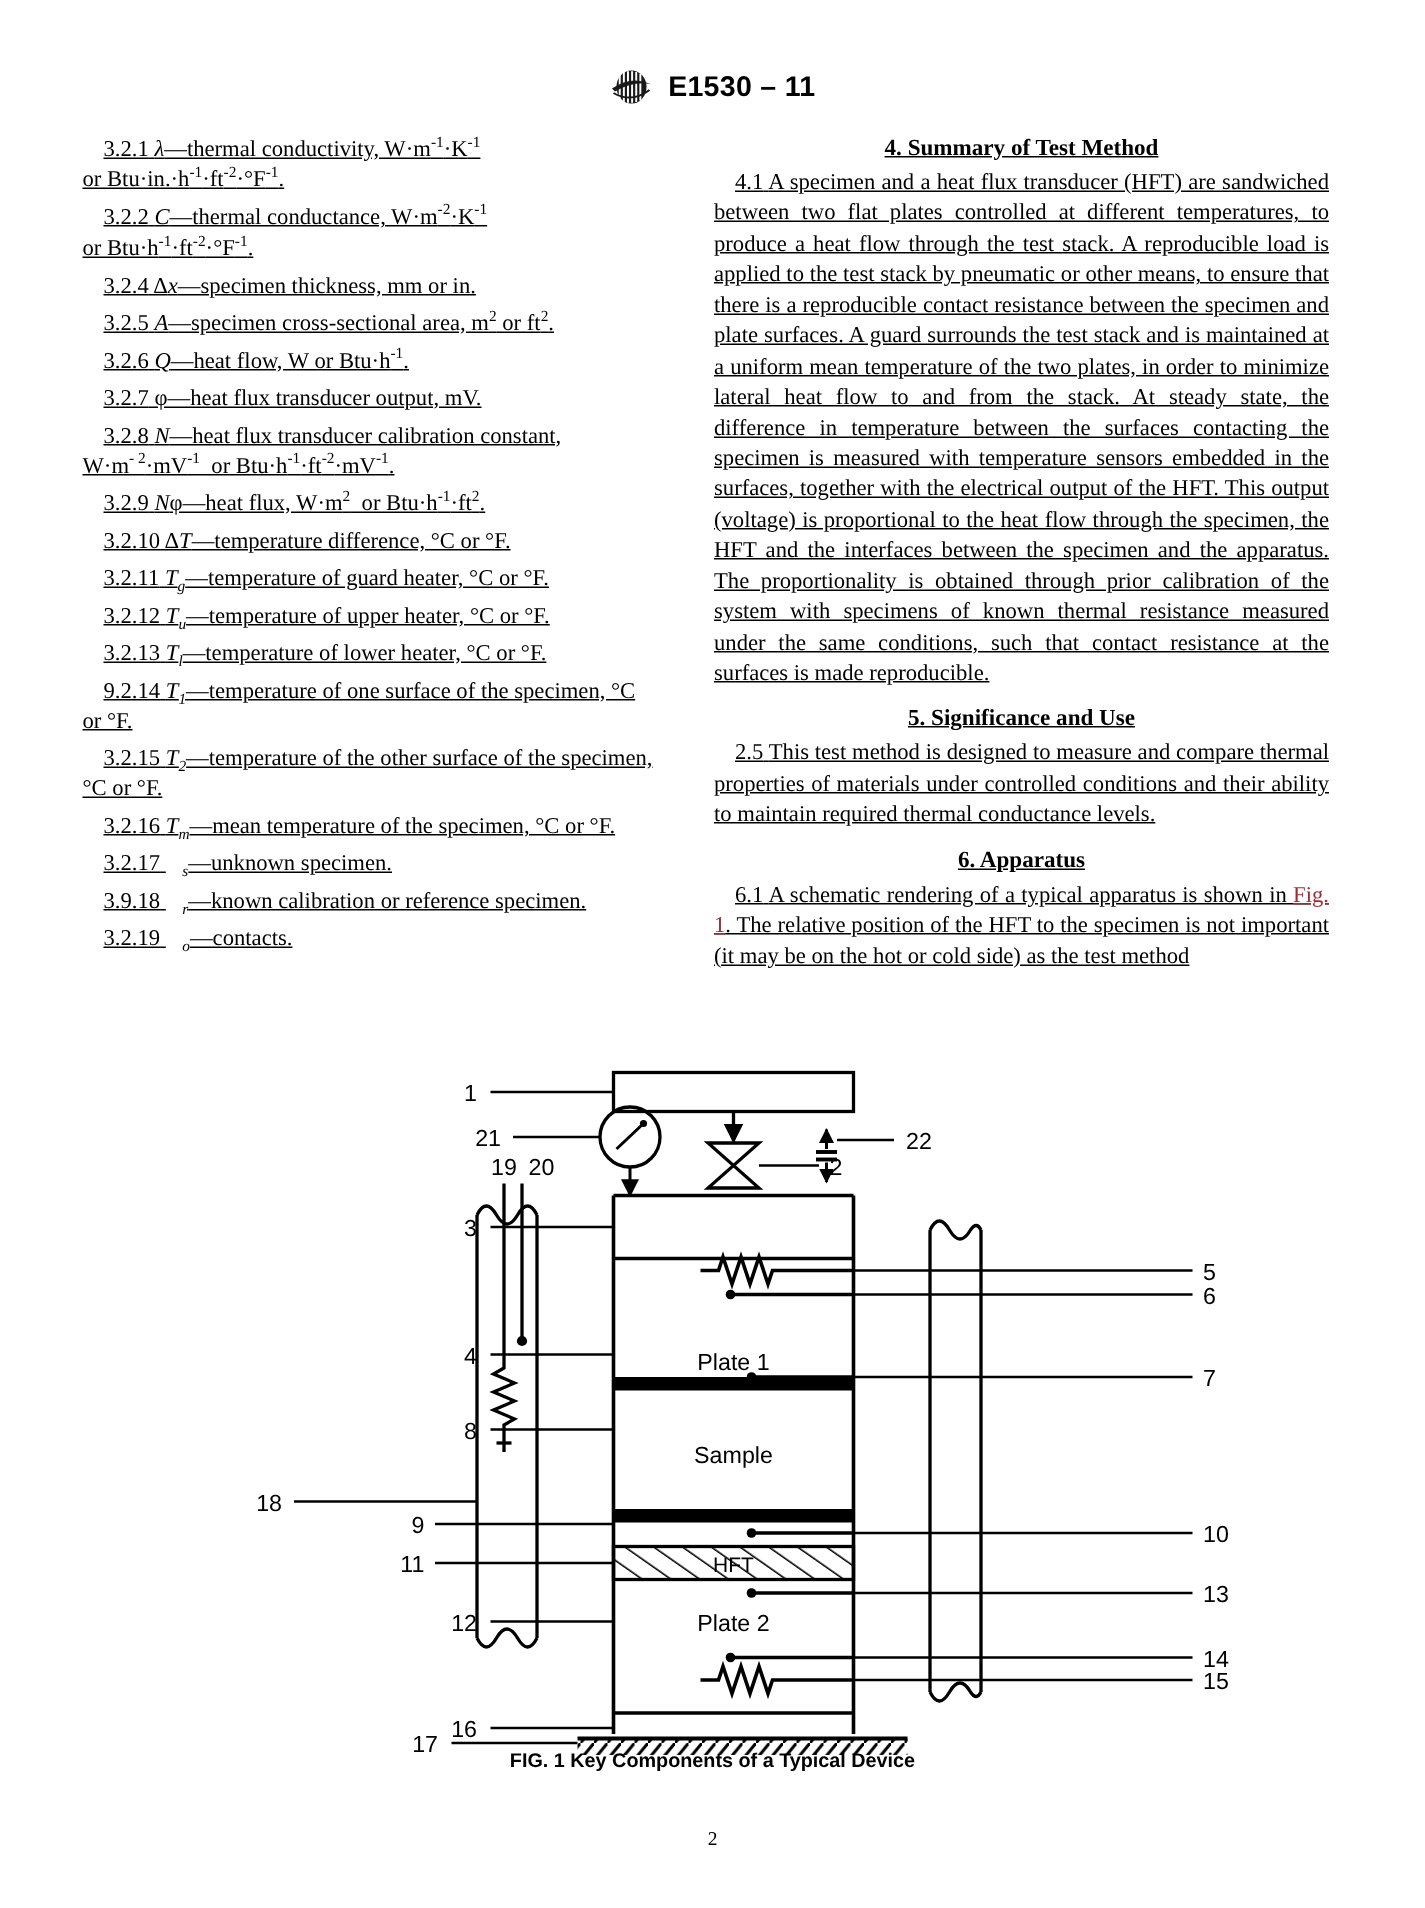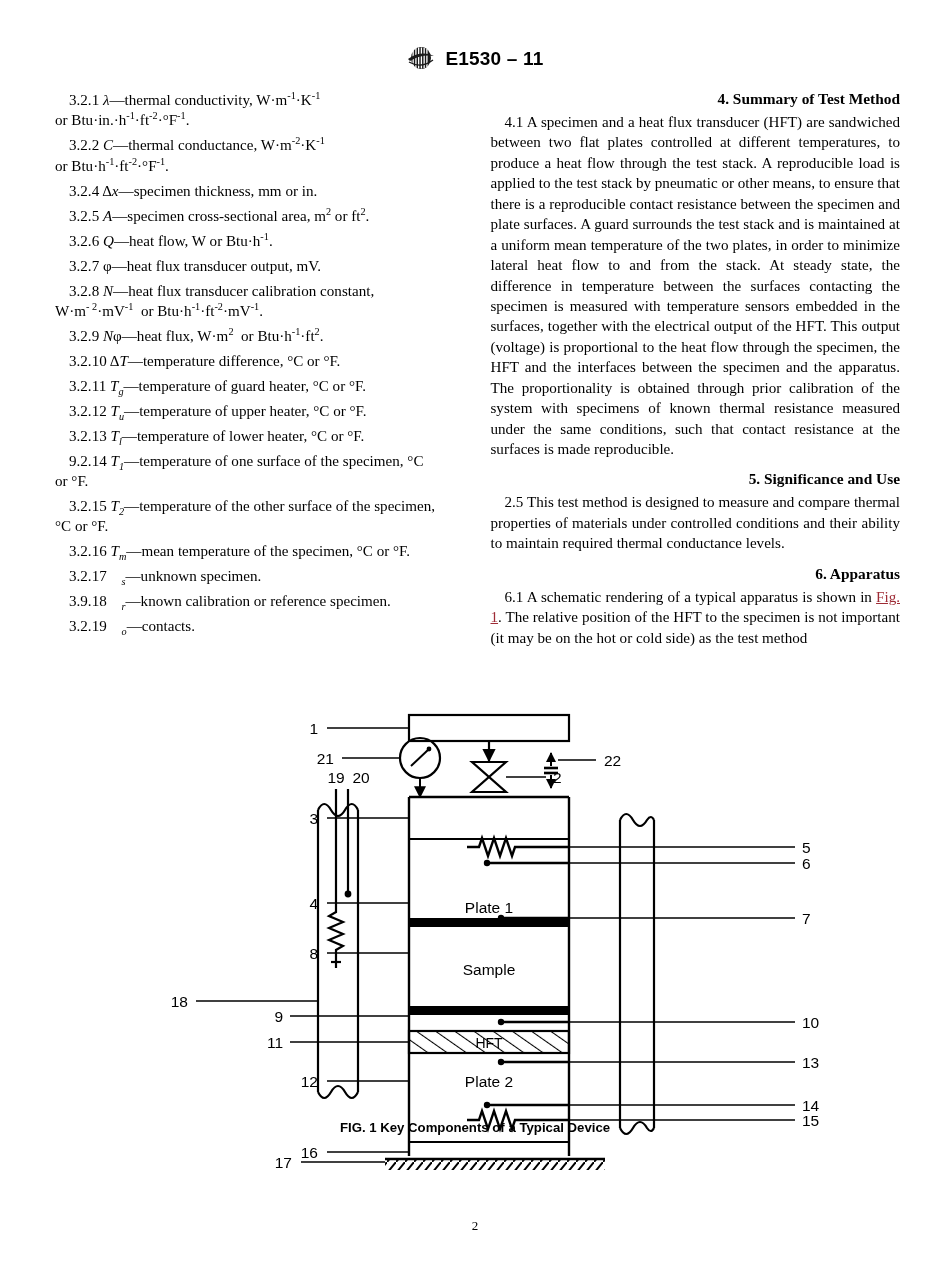--- a/index.html
+++ b/index.html
@@ -20,48 +20,48 @@
   }
   .astm-logo { width:30px; height:30px; display:block; }
   .header-title {
     font-family:"Liberation Sans", sans-serif;
     font-size:19px; font-weight:bold; letter-spacing:.2px;
   }
 
   
   .columns {
     position:absolute; top:90px; left:55px;
-    width:845px; display:flex; gap:26px;
+    width:845px; display:flex; gap:11px;text-decoration:underline;
   }
   .col { width:410px; }
 
   .para {
     font-size:15.1px; line-height:1.355;
     text-align:justify; text-justify:inter-word;
     margin:0 0 4.5px 0;
   }
   .para.indent { text-indent:14px; }
   .sec-head {
     font-family:"Liberation Serif", serif;
     font-size:15.4px; font-weight:bold;
-    margin:11px 0 4px 0; text-align:right;
+    margin:11px 0 4px 0; text-align:center;
   }
   .sec-head:first-child { margin-top:0; }
   .it { font-style:italic; }
   sup { font-size:.68em; vertical-align:super; line-height:0; }
   .sub-it { font-style:italic; font-size:.68em; vertical-align:sub; line-height:0; }
   .fig-link { color:#9e2b35; }
   .lead-sub { display:inline-block; width:11px; }
 
   
   .figure-wrap {
     position:absolute; left:0; top:700px; width:950px; height:500px;
   }
   .fig-caption {
-    position:absolute; left:0; top:1120px; width:950px;
+    position:absolute; left:0; top:1166px; width:950px;
     text-align:center;
     font-family:"Liberation Sans", sans-serif;
     font-size:13.2px; font-weight:bold;
   }
 
   .page-number {
     position:absolute; left:0; top:1218px; width:950px;
     text-align:center; font-size:13px;
   }
 </style>

